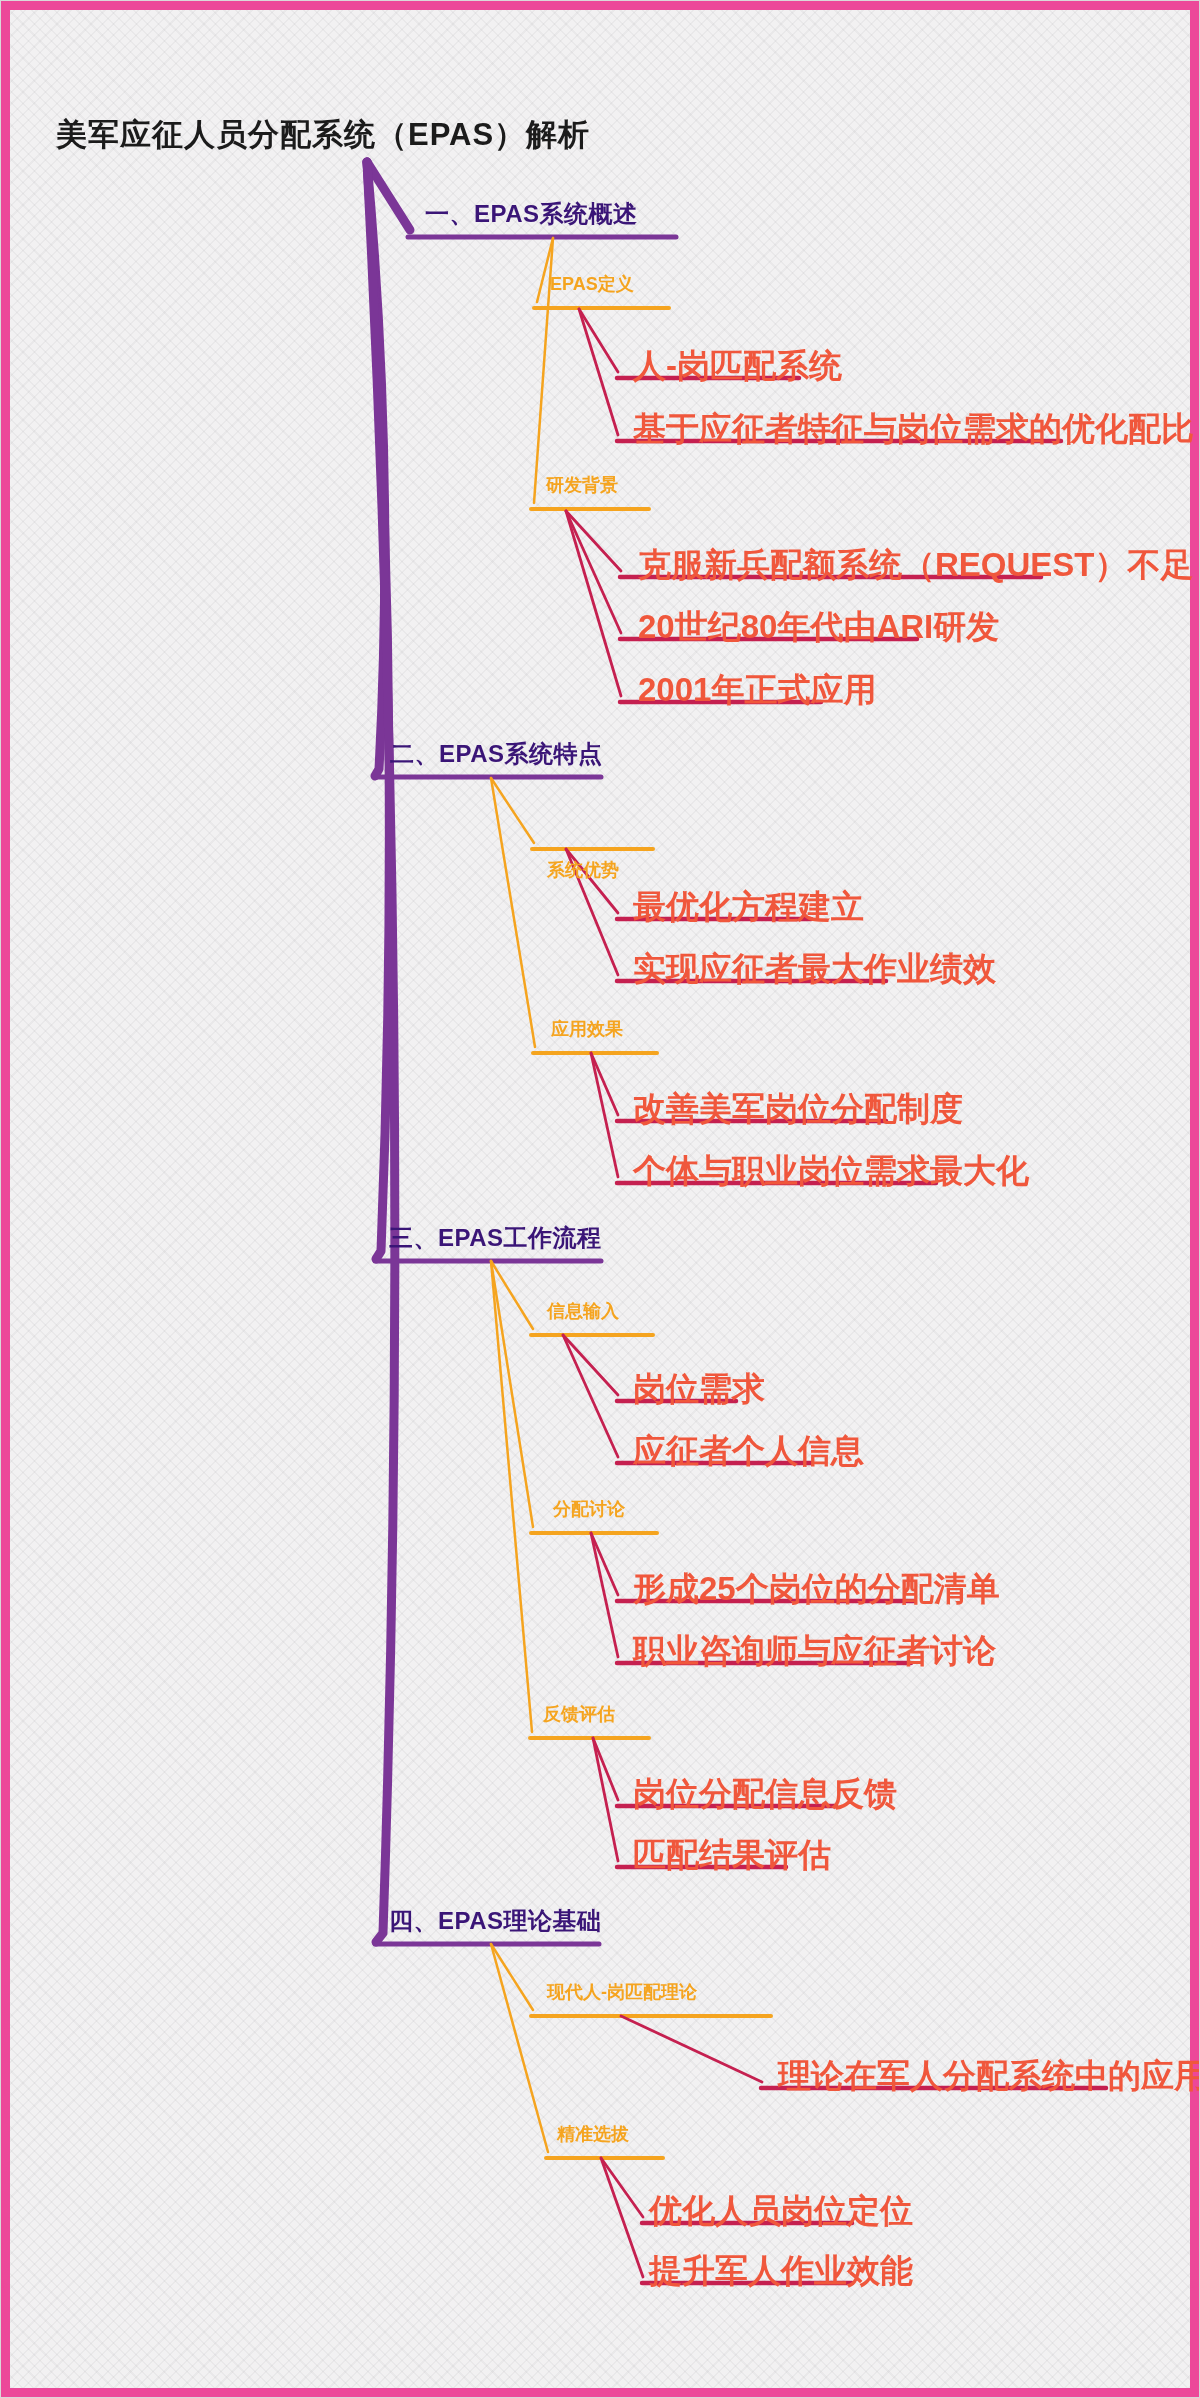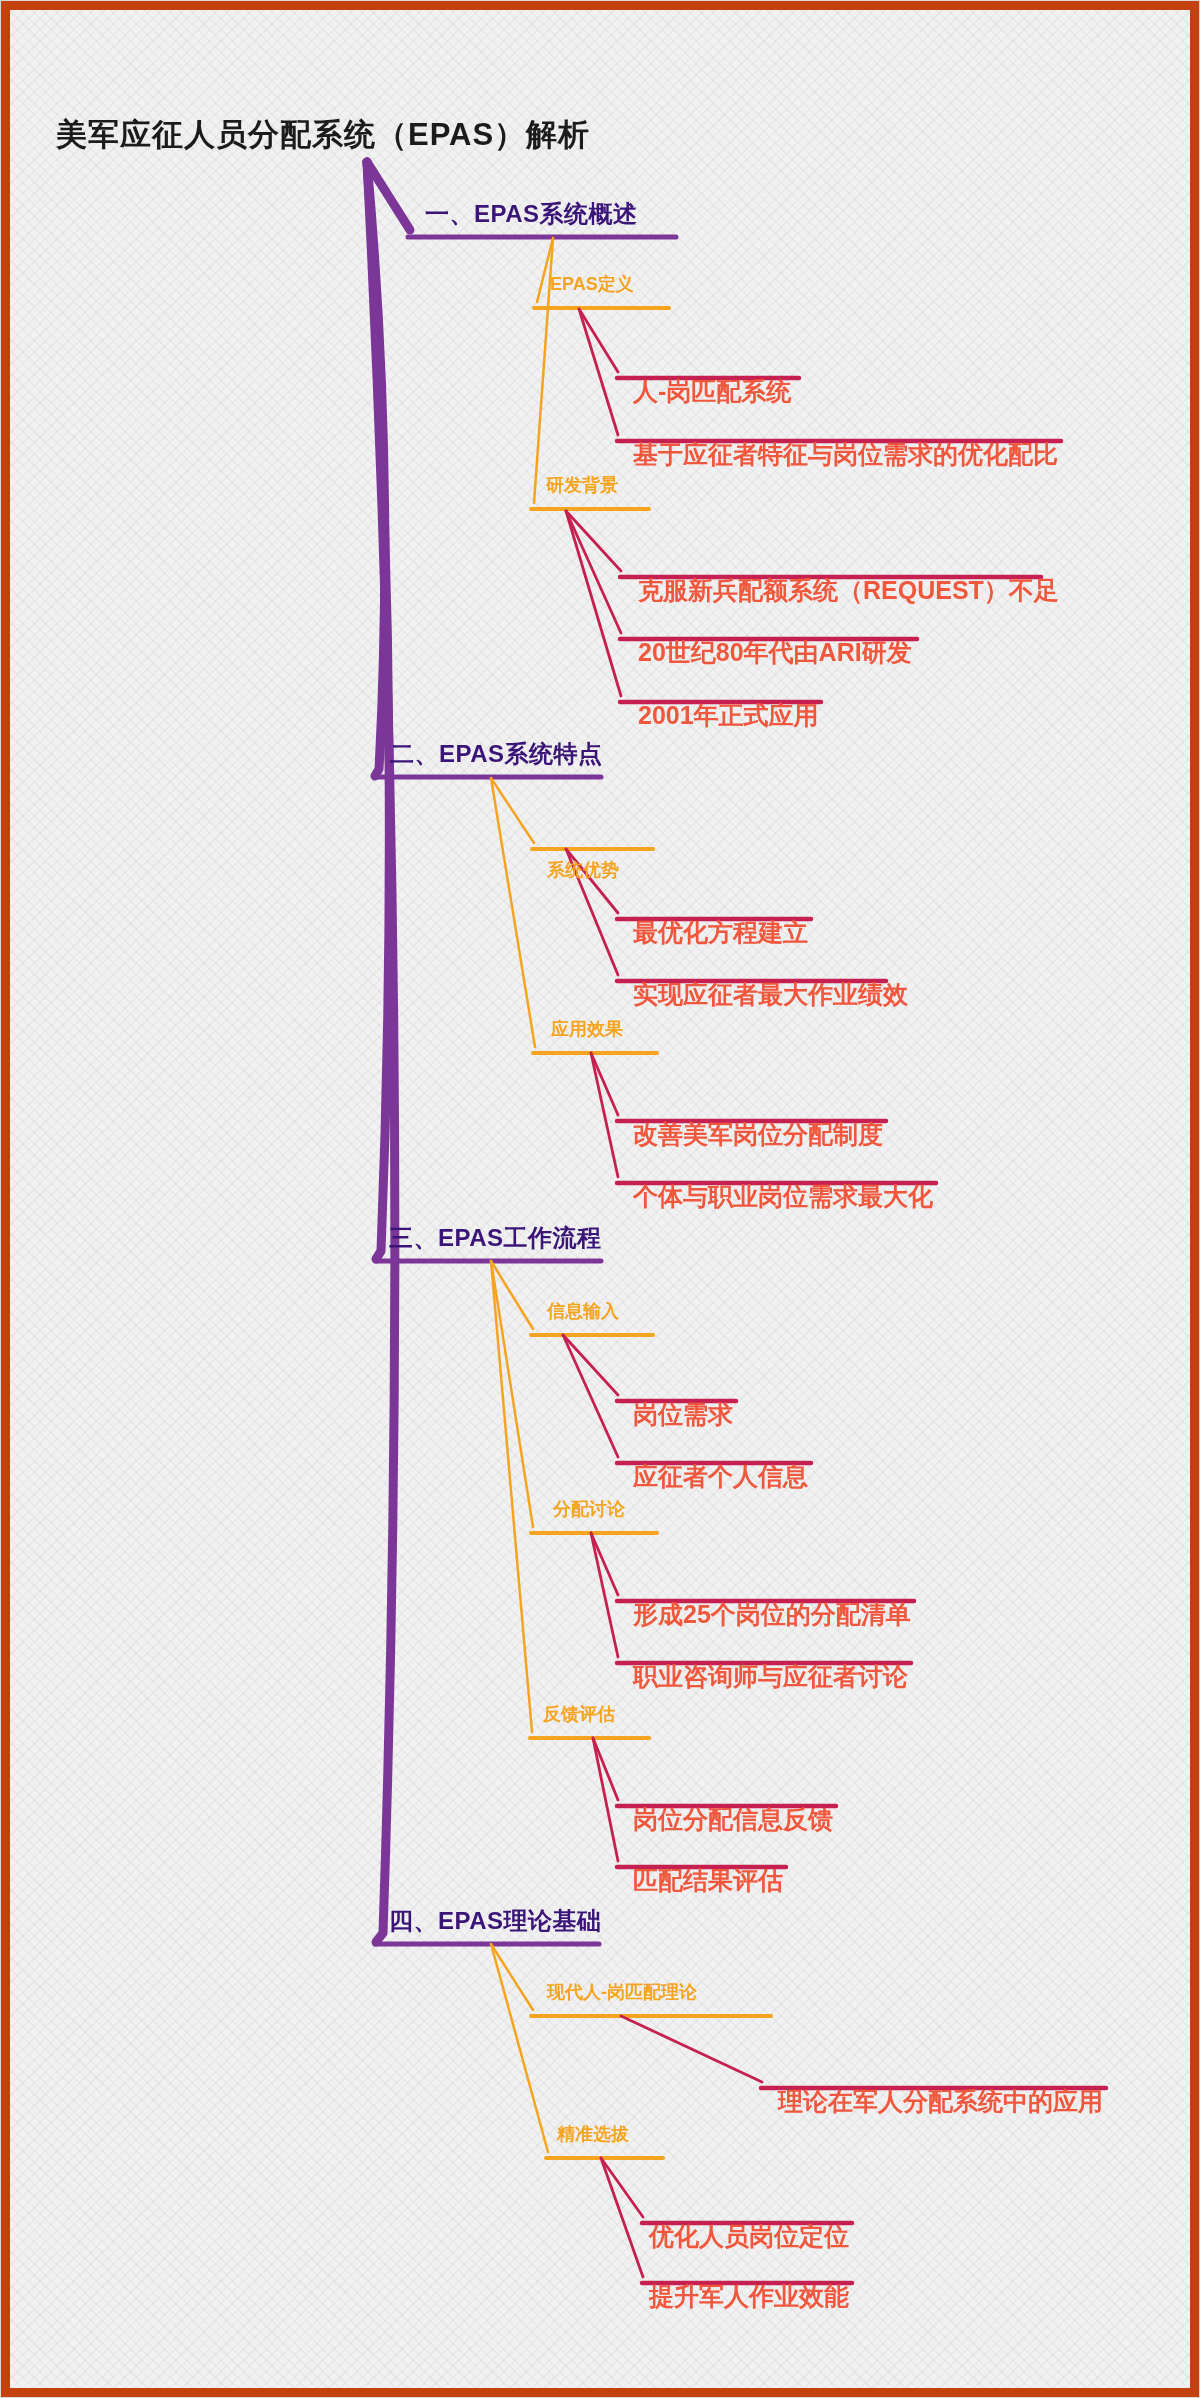--- a/index.html
+++ b/index.html
@@ -1,19 +1,19 @@
 <!DOCTYPE html>
 <html><head>
 <meta charset="utf-8">
 <style>
   html,body{margin:0;padding:0;background:#ffffff;}
   .page{
     position:relative;
     width:1200px;height:2398px;
-    background:#c2410c;
+    background:#ec4899;
     border:1px solid #d9d9d9;
     box-sizing:border-box;
     overflow:hidden;
     font-family:"Liberation Sans","DejaVu Sans",sans-serif;
   }
   .canvas{
     position:absolute;
     left:9px;top:9px;right:9px;bottom:9px;
     background-color:#f2f1f2;
     background-image:
@@ -24,21 +24,21 @@
   .n{
     position:absolute;
     white-space:nowrap;
     font-weight:bold;
     line-height:1.15;
     transform:translate(-9px,-9px); 
   }
   .title{font-size:31px;color:#1b1b1b;letter-spacing:1px;}
   .b{font-size:24px;color:#3a1577;letter-spacing:0.5px;}
   .s{font-size:18px;color:#f5a41f;}
-  .l{font-size:25px;color:#f0573c;margin-top:30px;}
+  .l{font-size:33px;color:#f0573c;}
 </style>
 </head>
 <body>
 
 <div class="page">
   <div class="canvas">
 
     <svg class="lines" viewBox="0 0 1200 2398">
 
       <g stroke="#7b3697" stroke-width="9" fill="none" stroke-linecap="round" stroke-linejoin="round">

